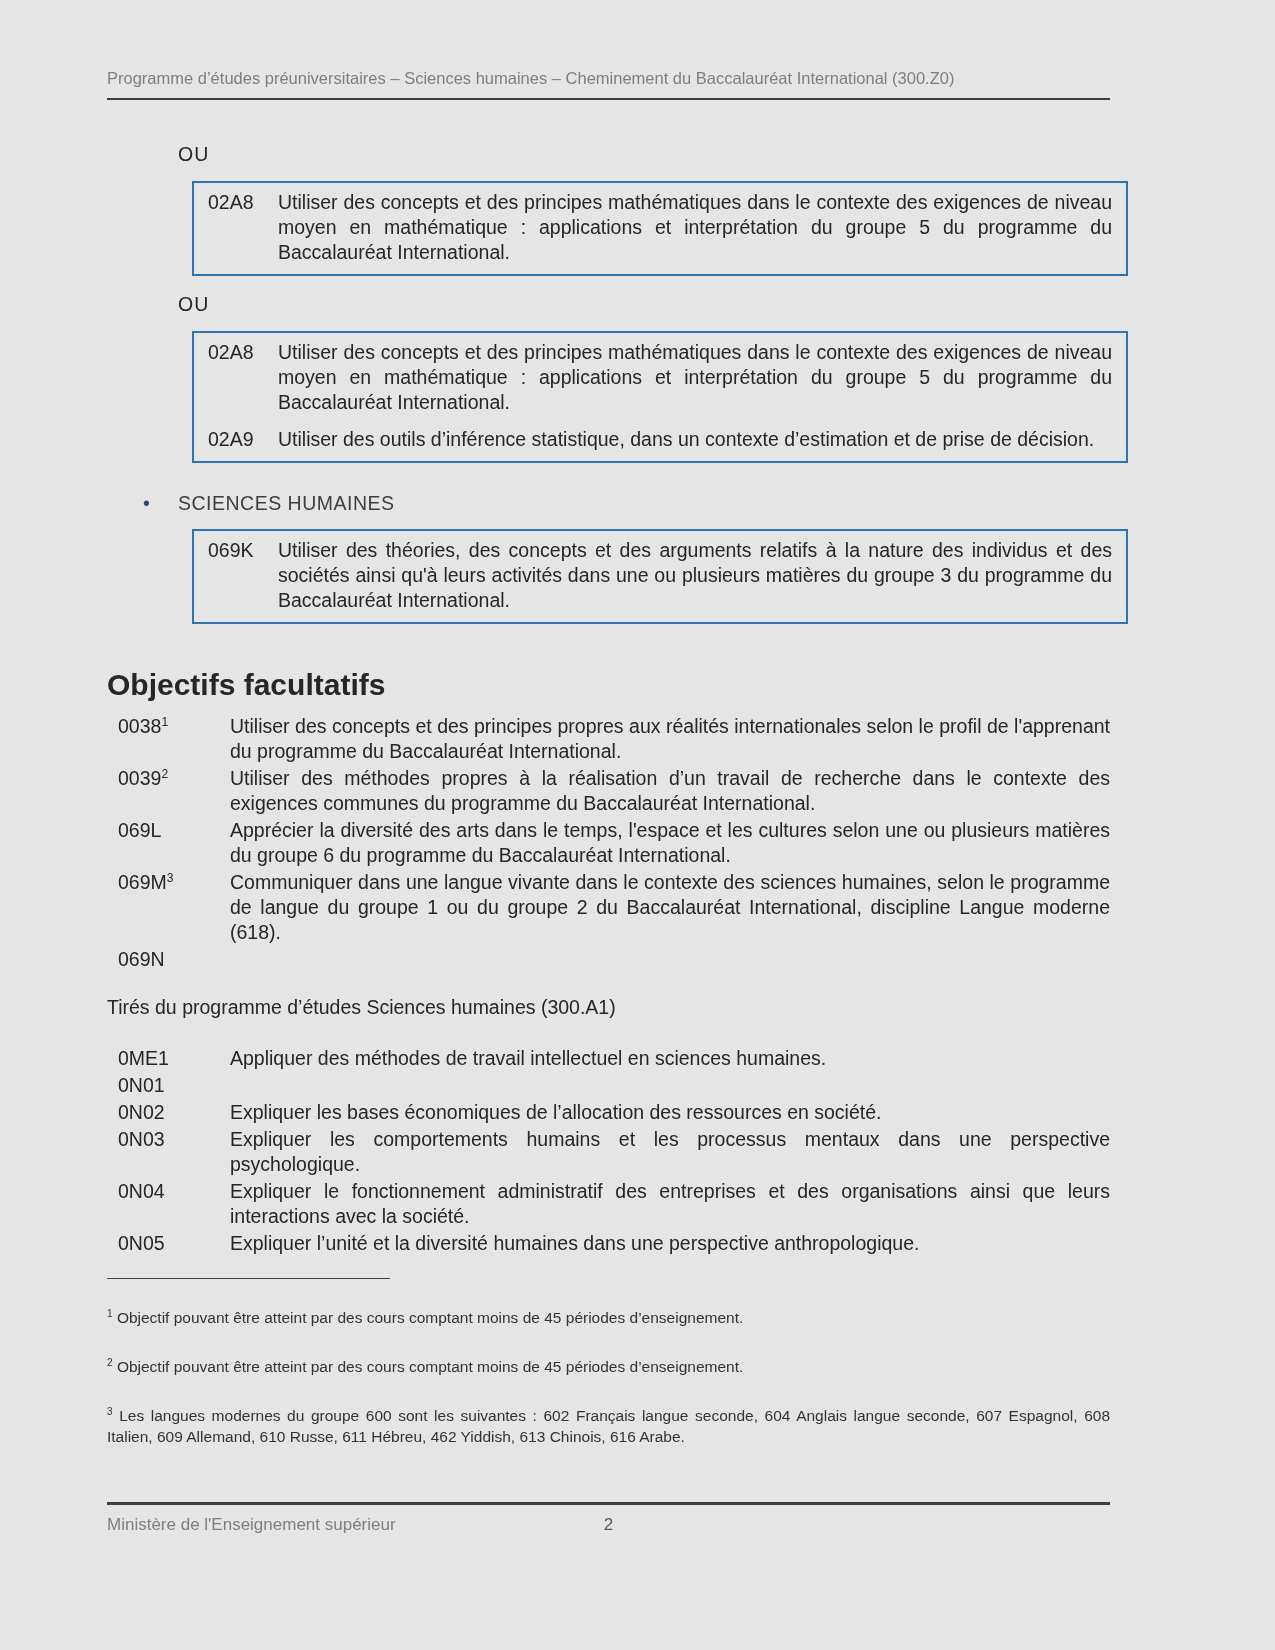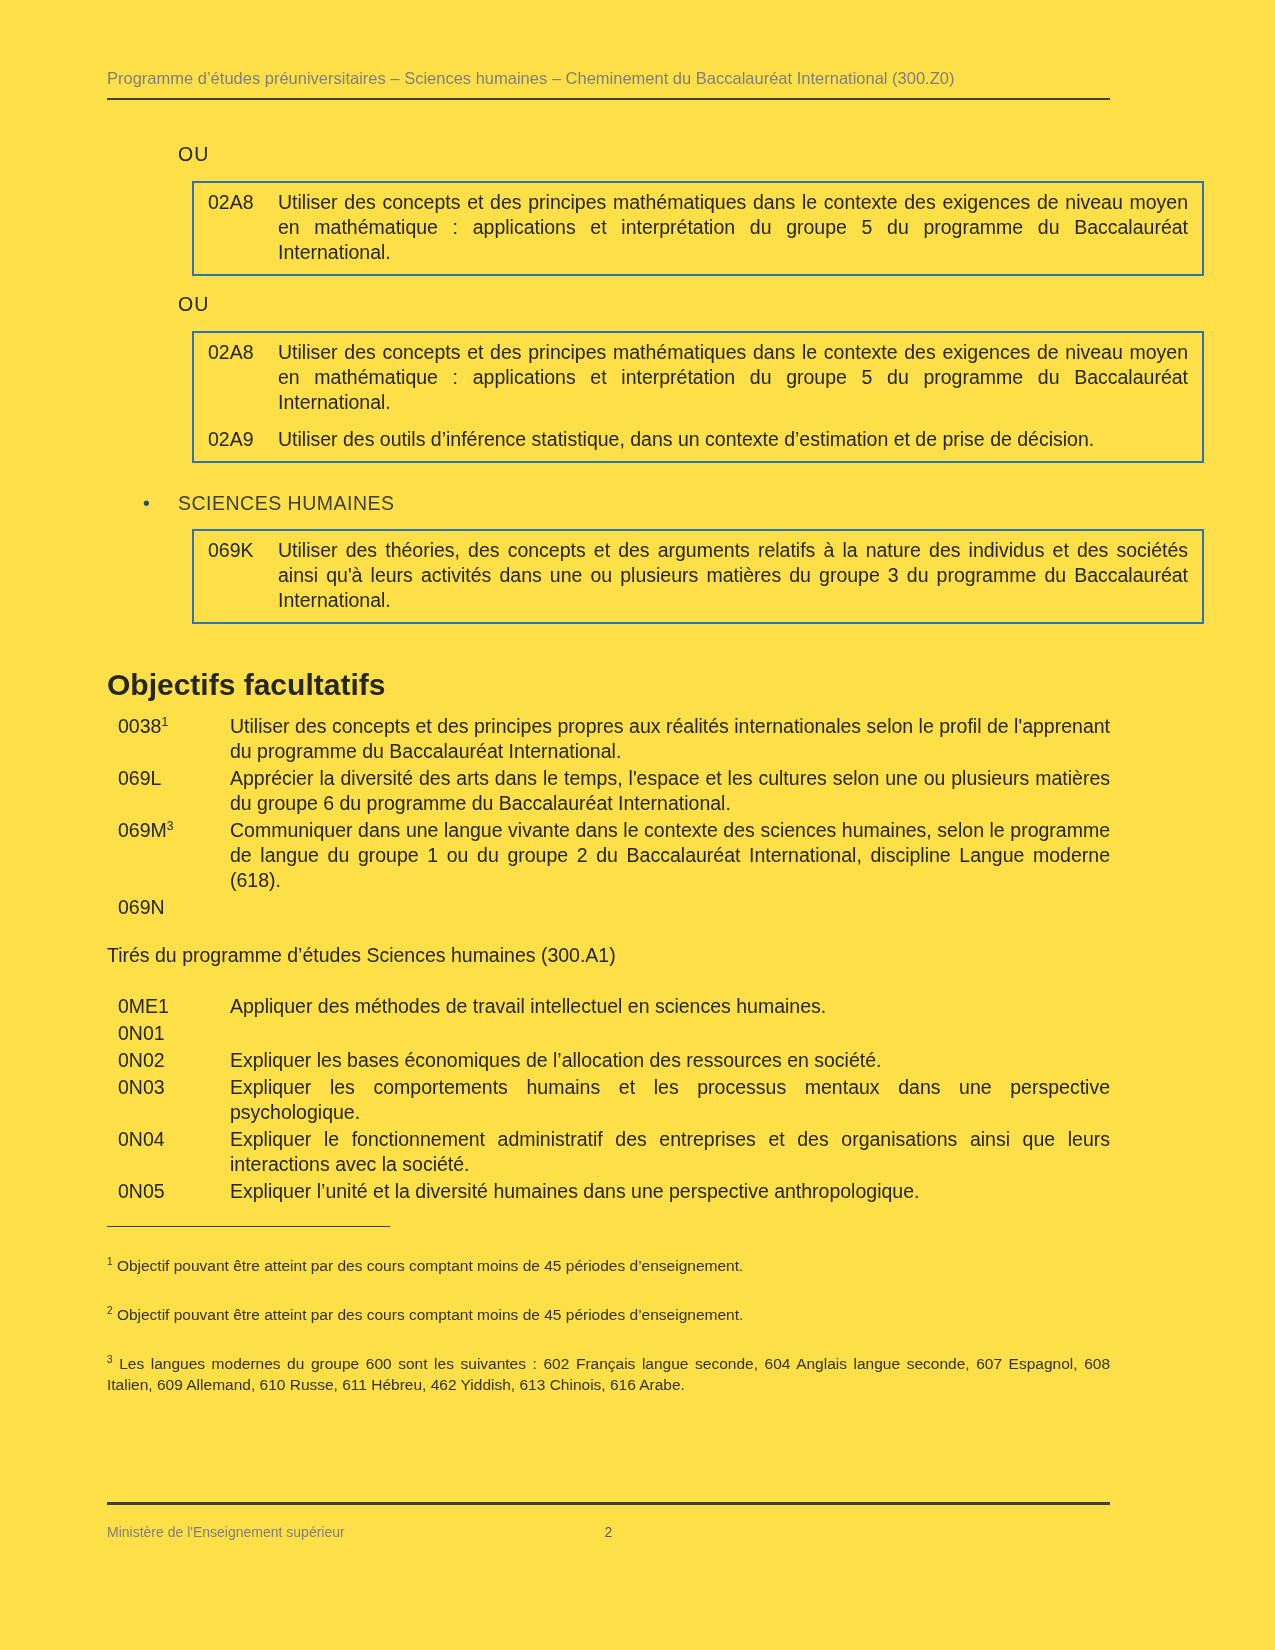--- a/index.html
+++ b/index.html
@@ -1,21 +1,21 @@
 <!DOCTYPE html>
 <html lang="fr"><head>
 <meta charset="utf-8">
 <style>
   * { margin: 0; padding: 0; box-sizing: border-box; }
   html, body { background: #ffffff; }
   .page {
     position: relative;
     width: 1275px;
     height: 1650px;
-    background: #fde047;
+    background: #e5e5e5;
     overflow: hidden;
     font-family: "Liberation Sans", "DejaVu Sans", sans-serif;
     color: #262626;
     font-size: 19.5px;
     line-height: 25px;
   }
 
   
   .doc-header { margin: 0 165px 0 107px; padding-top: 68px; }
   .header-title {
@@ -27,21 +27,21 @@
   }
 
   
   .doc-body { margin: 0 165px 0 107px; }
 
   .ou { margin: 16px 0 14px 71px; letter-spacing: 1px; }
   .ou-first { margin-top: 42px; }
 
   .obj-box {
     margin-left: 85px;
-    width: 1012px;
+    width: 936px;
     border: 2px solid #2e74b5;
     padding: 7px 14px 9px 14px;
   }
   .box-entry { display: grid; grid-template-columns: 70px 1fr; }
   .box-entry + .box-entry { margin-top: 12px; }
   .entry-code { }
   .entry-text { text-align: justify; }
 
   .bullet-line { margin: 28px 0 13px 36px; }
   .bullet { display: inline-block; width: 35px; color: #1f4e79; }
@@ -77,24 +77,24 @@
   }
   .fn-marker { font-size: 10px; }
 
   
   .doc-footer {
     position: absolute;
     left: 107px;
     right: 165px;
     top: 1502px;
     border-top: 3px solid #3f3f3f;
-    padding-top: 15px;
+    padding-top: 7px;
     display: flex;
     align-items: baseline;
-    font-size: 14px;
+    font-size: 17px;
   }
   .footer-left { flex: 1; color: #7f7f7f; }
   .footer-page { color: #595959; }
   .footer-spacer { flex: 1; }
 </style>
 </head>
 <body>
 
 <div class="page">
 
@@ -136,20 +136,24 @@
         <p class="entry-text">Utiliser des théories, des concepts et des arguments relatifs à la nature des individus et des sociétés ainsi qu'à leurs activités dans une ou plusieurs matières du groupe 3 du programme du Baccalauréat International.</p>
       </div>
     </section>
 
     <h2 class="section-heading">Objectifs facultatifs</h2>
 
     <div class="obj-list">
       <div class="obj-row">
         <span class="obj-code"><span>0038</span><sup>1</sup></span>
         <p class="obj-text">Utiliser des concepts et des principes propres aux réalités internationales selon le profil de l'apprenant du programme du Baccalauréat International.</p>
+      </div>
+      <div class="obj-row">
+        <span class="obj-code"><span>0039</span><sup>2</sup></span>
+        <p class="obj-text">Utiliser des méthodes propres à la réalisation d’un travail de recherche dans le contexte des exigences communes du programme du Baccalauréat International.</p>
       </div>
       <div class="obj-row">
         <span class="obj-code"><span>069L</span><sup></sup></span>
         <p class="obj-text">Apprécier la diversité des arts dans le temps, l'espace et les cultures selon une ou plusieurs matières du groupe 6 du programme du Baccalauréat International.</p>
       </div>
       <div class="obj-row">
         <span class="obj-code"><span>069M</span><sup>3</sup></span>
         <p class="obj-text">Communiquer dans une langue vivante dans le contexte des sciences humaines, selon le programme de langue du groupe 1 ou du groupe 2 du Baccalauréat International, discipline Langue moderne (618).</p>
       </div>
       <div class="obj-row">

